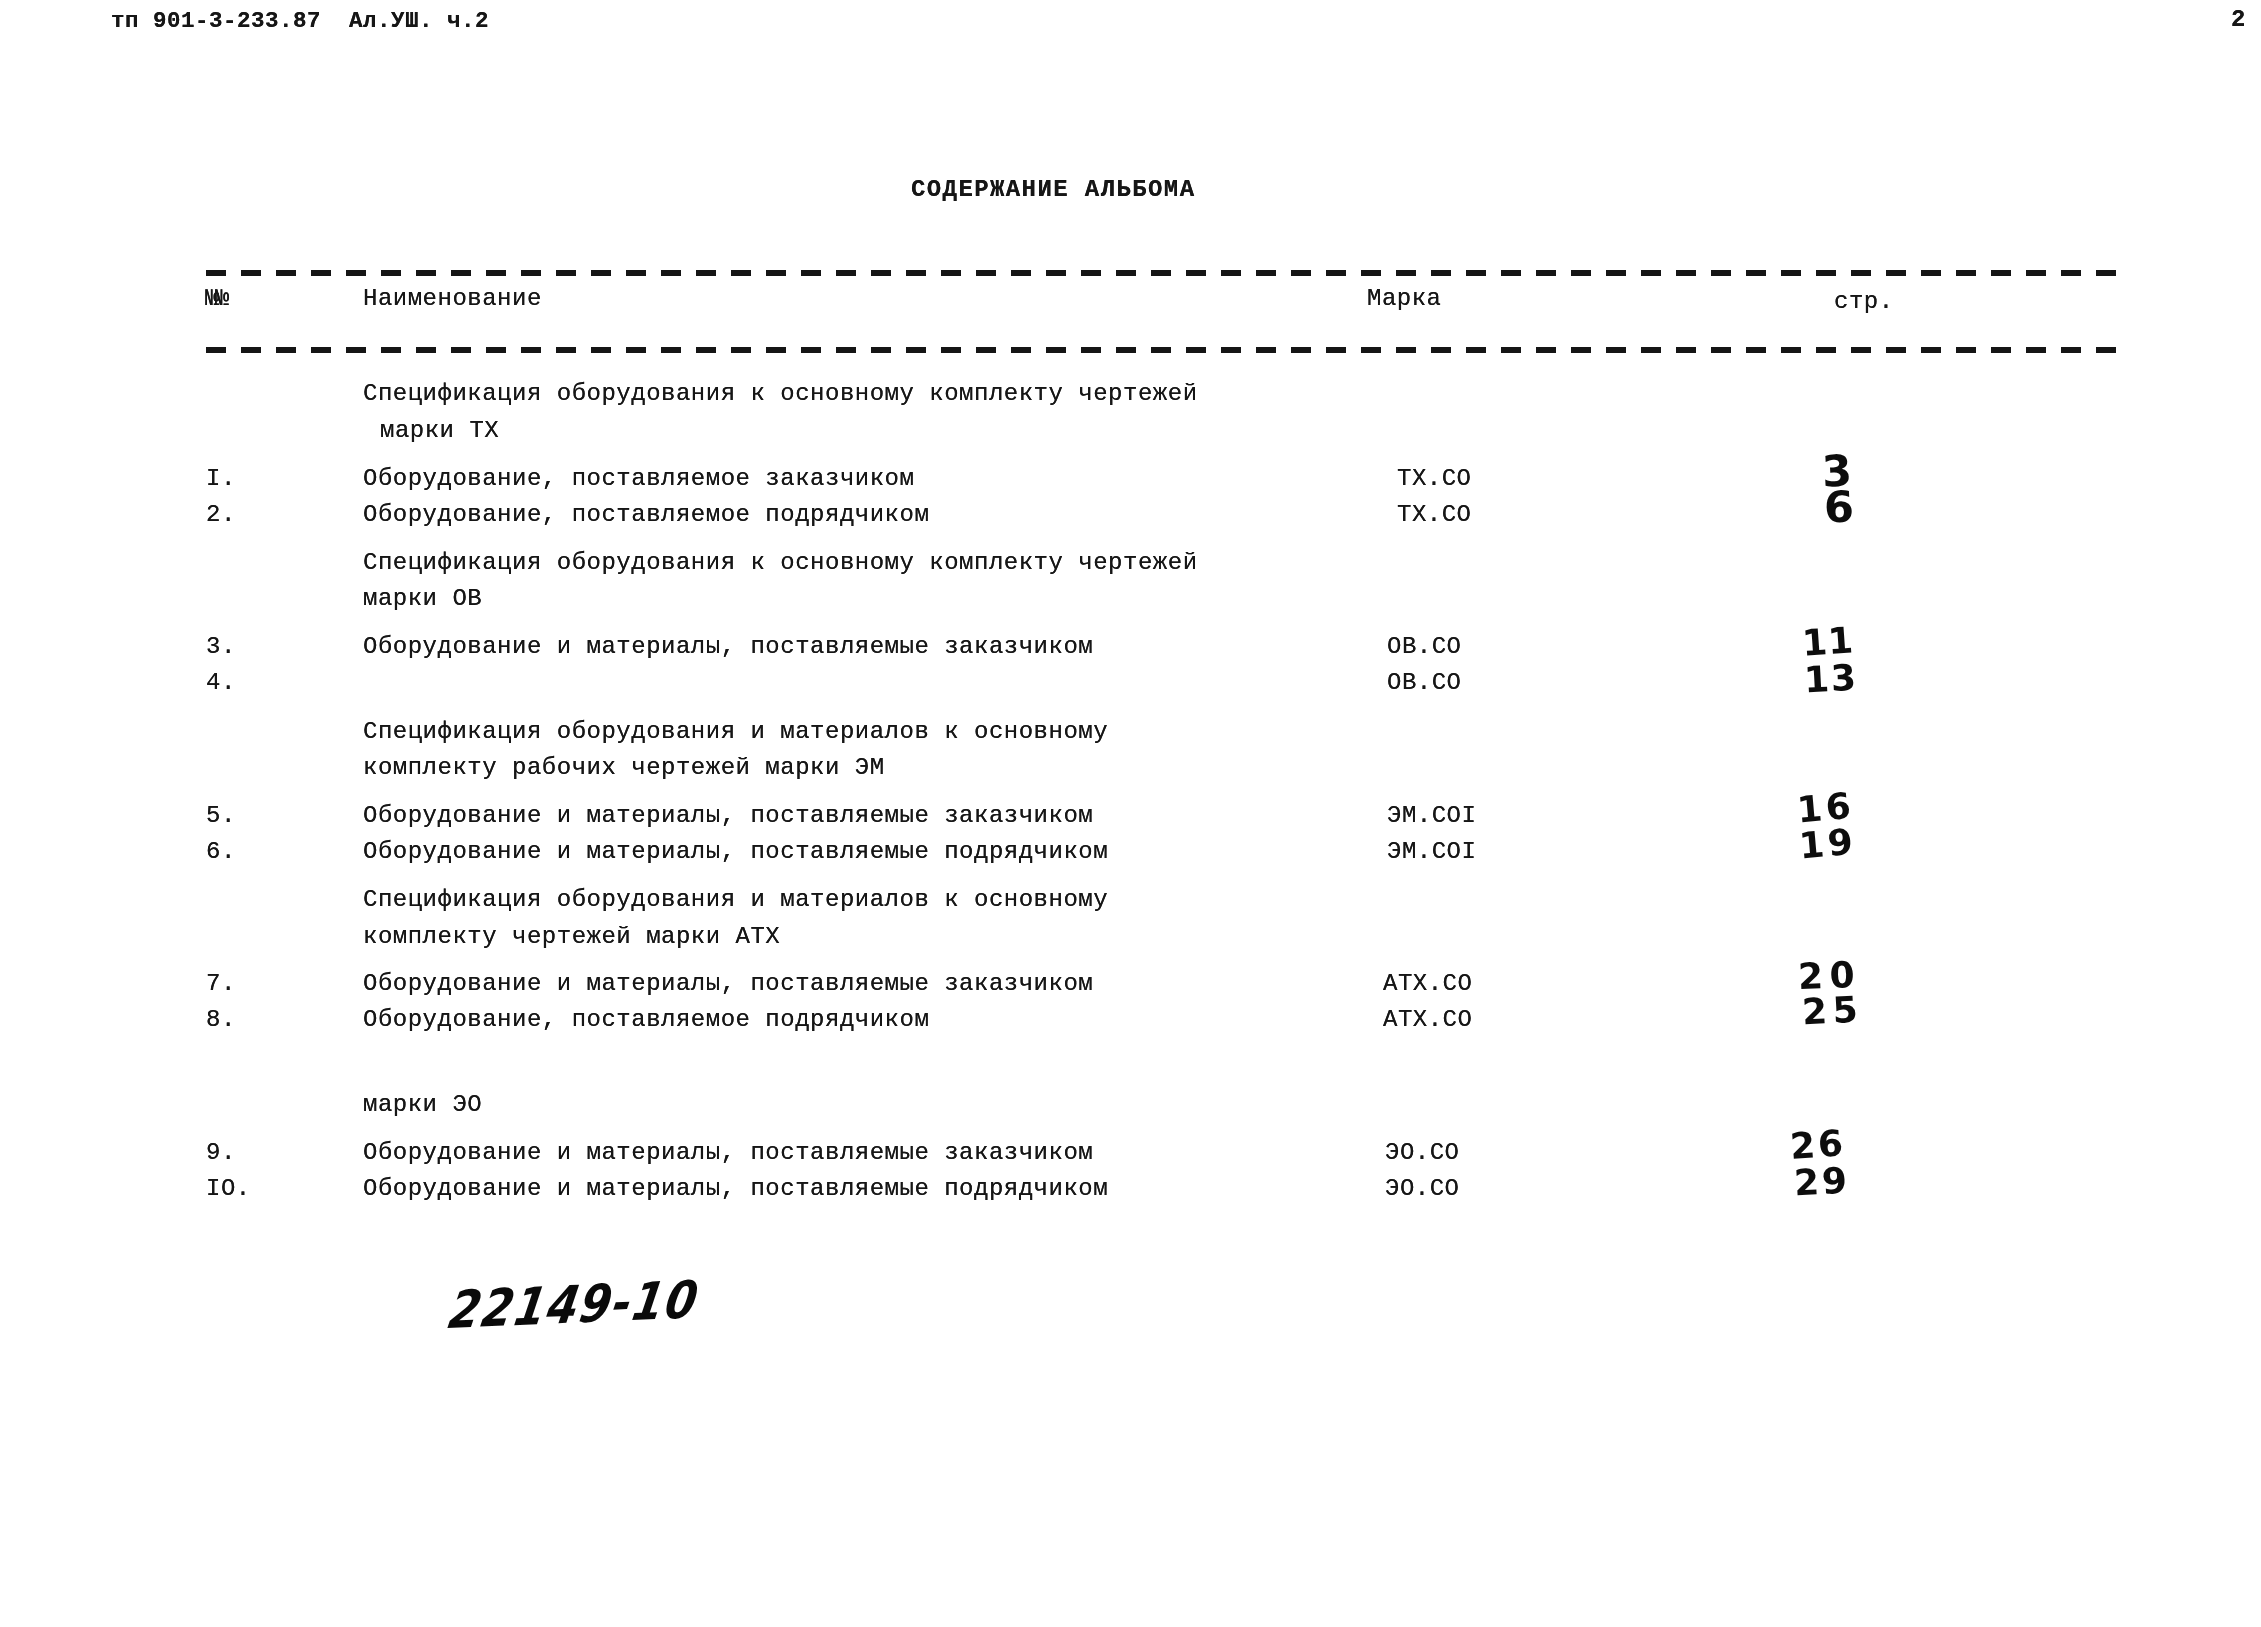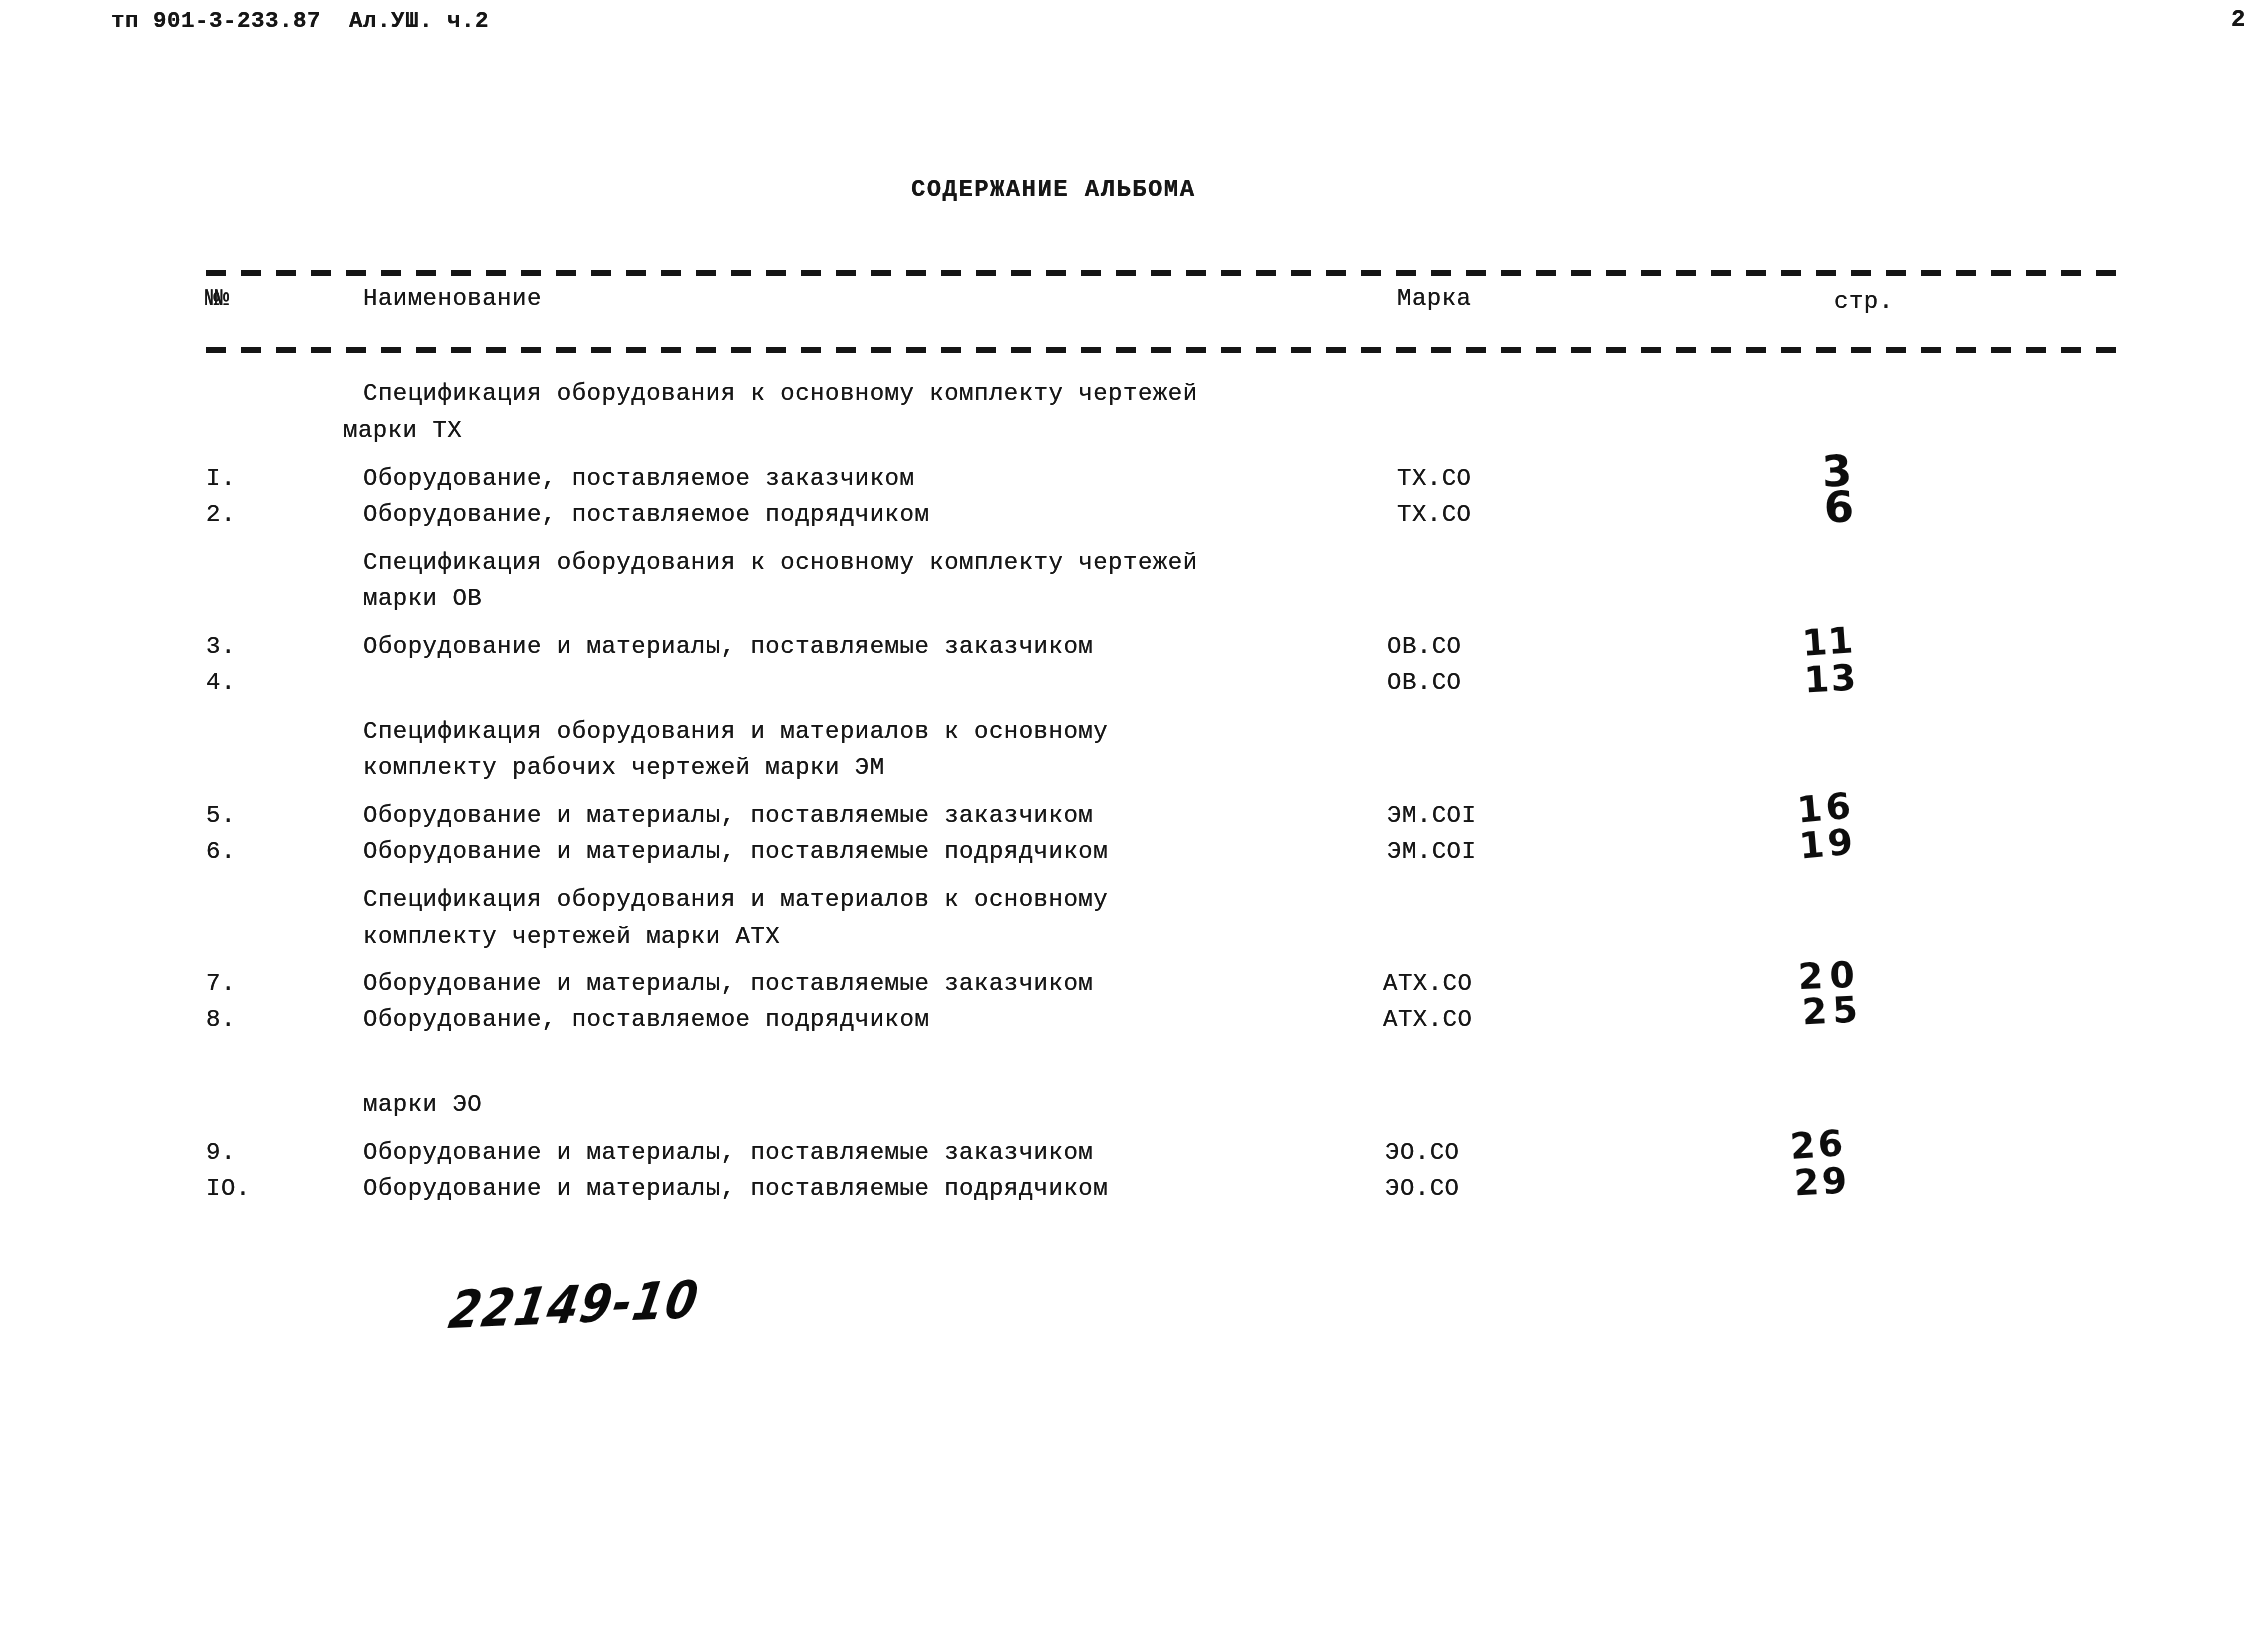--- a/index.html
+++ b/index.html
@@ -60,25 +60,25 @@
   <div class="t small bold" style="left:111px;top:9.4px;">тп 901-3-233.87  Ал.УШ. ч.2</div>
   <div class="t bold" style="left:2231px;top:6.6px;">2</div>
 
   <div class="t bold" style="left:911px;top:177px;letter-spacing:1.4px;">СОДЕРЖАНИЕ АЛЬБОМА</div>
 
   <div class="rule" style="top:270px;"></div>
   <div class="rule" style="top:347px;"></div>
 
   <div class="t" style="left:205px;top:286px;letter-spacing:-4.7px;">№№</div>
   <div class="t" style="left:363px;top:286px;">Наименование</div>
-  <div class="t" style="left:1397px;top:286px;">Марка</div>
+  <div class="t" style="left:1367px;top:286px;">Марка</div>
   <div class="t" style="left:1834px;top:289px;font-family:Liberation Mono, monospace;">стр.</div>
 
   <div class="t" style="left:363px;top:381px;">Спецификация оборудования к основному комплекту чертежей</div>
-  <div class="t" style="left:343px;top:418px;">марки ТХ</div>
+  <div class="t" style="left:380px;top:418px;">марки ТХ</div>
 
   <div class="t" style="left:206px;top:466px;">I.</div>
   <div class="t" style="left:363px;top:466px;">Оборудование, поставляемое заказчиком</div>
   <div class="t" style="left:1397px;top:466px;">ТХ.СО</div>
   <div class="hw hw1" style="left:1822px;top:452px;transform:rotate(-3deg);">3</div>
 
   <div class="t" style="left:206px;top:502px;">2.</div>
   <div class="t" style="left:363px;top:502px;">Оборудование, поставляемое подрядчиком</div>
   <div class="t" style="left:1397px;top:502px;">ТХ.СО</div>
   <div class="hw hw1" style="left:1824px;top:488px;transform:rotate(-2deg);">6</div>

